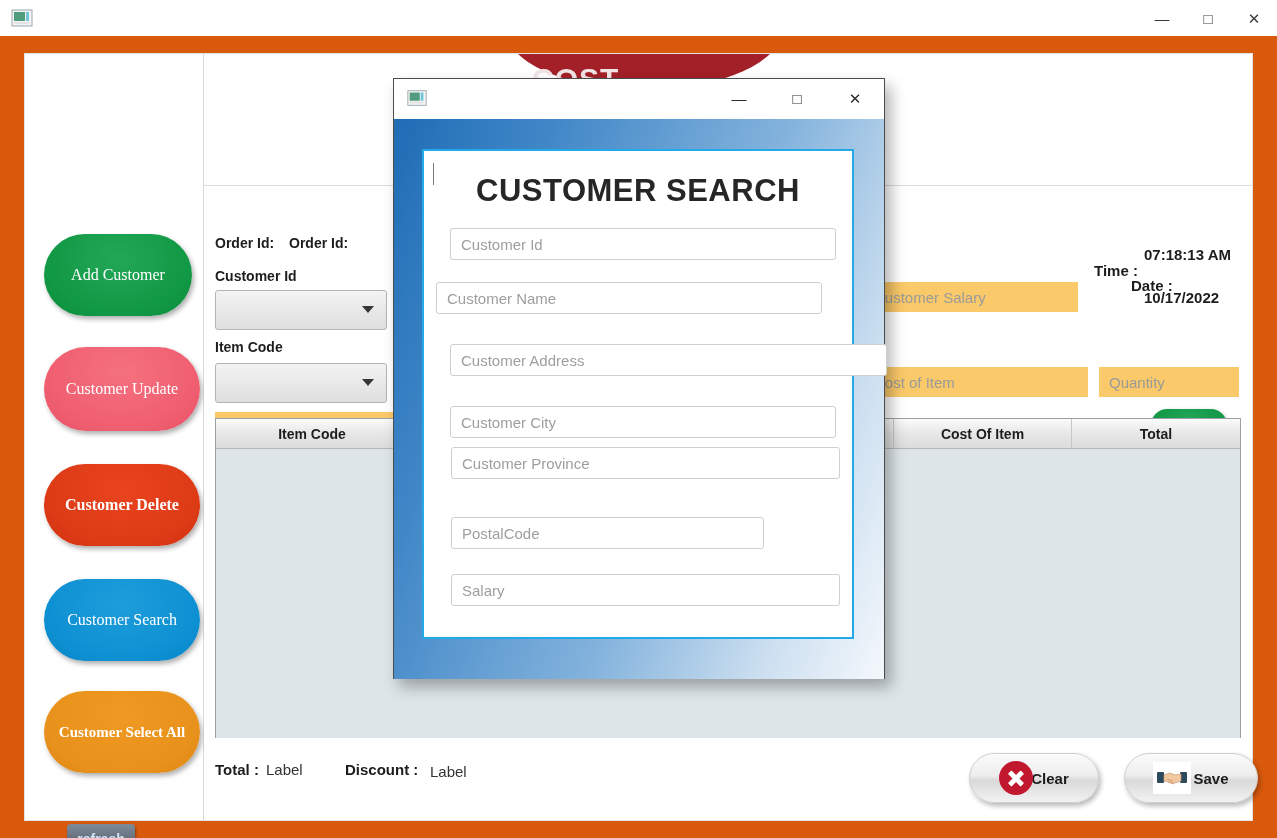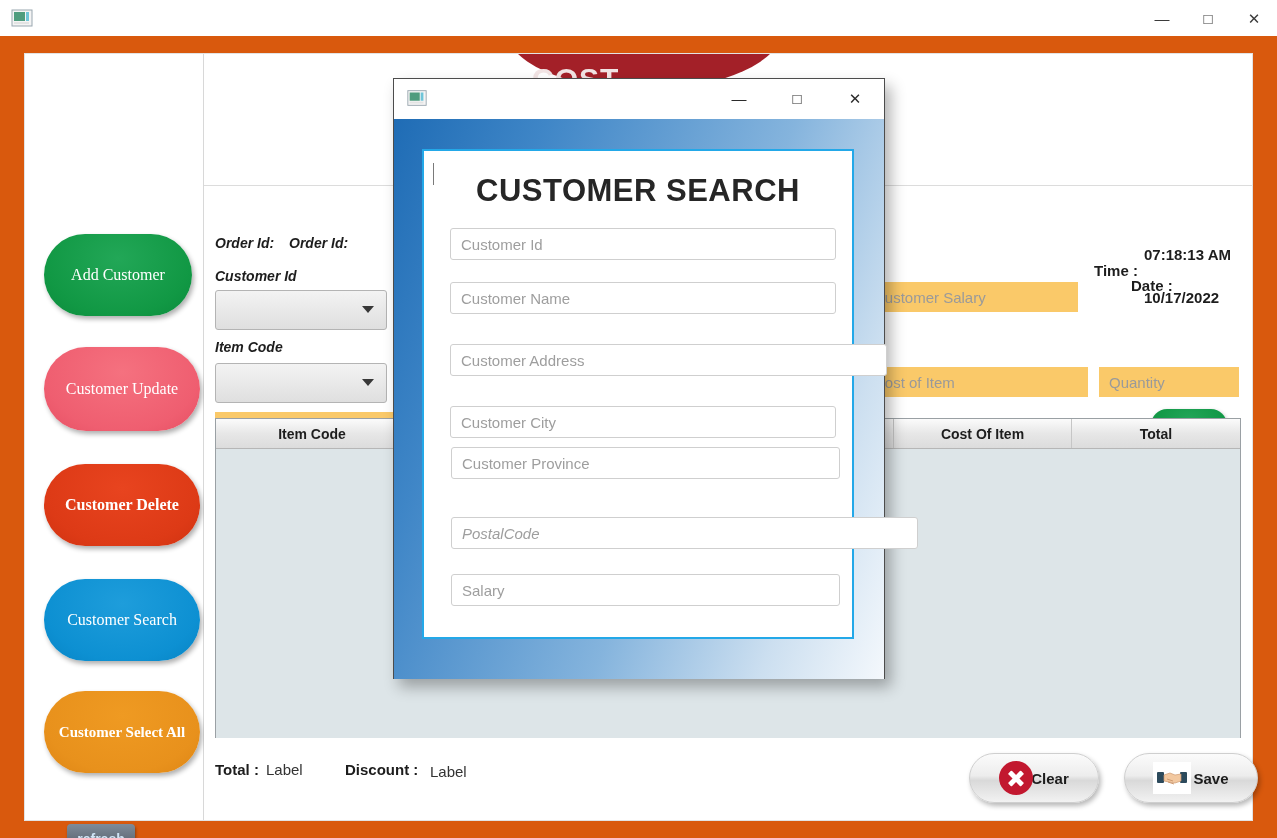--- a/index.html
+++ b/index.html
@@ -51,21 +51,21 @@
 
   
   .content{position:absolute;left:179px;top:0;width:1048px;height:766px;background:#ffffff;}
   .banner{position:absolute;left:300px;top:0px;width:280px;height:62px;overflow:hidden;}
   .banner .ribbon{position:absolute;left:0;top:-38px;width:280px;height:74px;background:#a32028;
                   border-radius:0 0 58% 58%/0 0 100% 100%;}
   .banner .bl{position:absolute;left:28px;top:8px;color:#f2e4e4;font-weight:bold;font-size:30px;
               letter-spacing:1px;}
   .hr-top{position:absolute;left:0;top:131px;width:1048px;height:1px;background:#dcdcdc;}
 
-  .lbl{position:absolute;font-weight:bold;color:#1d1d1d;font-size:14px;font-style:italic;}
+  .lbl{position:absolute;font-weight:bold;color:#1d1d1d;font-size:14px;}
   .combo{position:absolute;height:38px;border:1px solid #b4b4b4;border-radius:3px;
          background:linear-gradient(to bottom,#f3f3f3,#dfdfdf);cursor:pointer;}
   .combo .arrow{position:absolute;right:12px;top:15px;width:0;height:0;
                 border-left:6px solid transparent;border-right:6px solid transparent;
                 border-top:7px solid #383838;}
   .tf{position:absolute;height:30px;background:#fac969;color:#9a9a9a;font-size:15px;
       display:flex;align-items:center;padding-left:10px;box-sizing:border-box;cursor:text;}
   .dt{position:absolute;font-weight:bold;font-size:15px;color:#1d1d1d;}
 
   .btn-menu{position:absolute;left:947px;top:355px;width:76px;height:32px;border-radius:16px;
@@ -243,23 +243,23 @@
         <div class="mbtn close">✕</div>
       </div>
     </div>
 
     <div class="mbody">
       <div class="mpanel" style="height: 490px;">
         <span class="caret"></span>
         <div class="mtitle-txt">CUSTOMER SEARCH</div>
 
         <div class="inp" style="left:26px;top:77px;width:386px;">Customer Id</div>
-        <div class="inp" style="left:26px;top:131px;width:386px;text-align:right;">Customer Name</div>
+        <div class="inp" style="left:12px;top:131px;width:386px;text-align:right;">Customer Name</div>
         <div class="inp" style="left:26px;top:193px;width:437px;">Customer Address</div>
         <div class="inp" style="left:26px;top:255px;width:386px;">Customer City</div>
         <div class="inp" style="left:27px;top:296px;width:389px;">Customer Province</div>
-        <div class="inp" style="left:27px;top:366px;width:467px;font-style:italic;">PostalCode</div>
+        <div class="inp" style="left:27px;top:366px;width:313px;">PostalCode</div>
         <div class="inp" style="left:27px;top:423px;width:389px;">Salary</div>
       </div>
     </div>
   </div>
 
 </div>
 
 </body></html>

